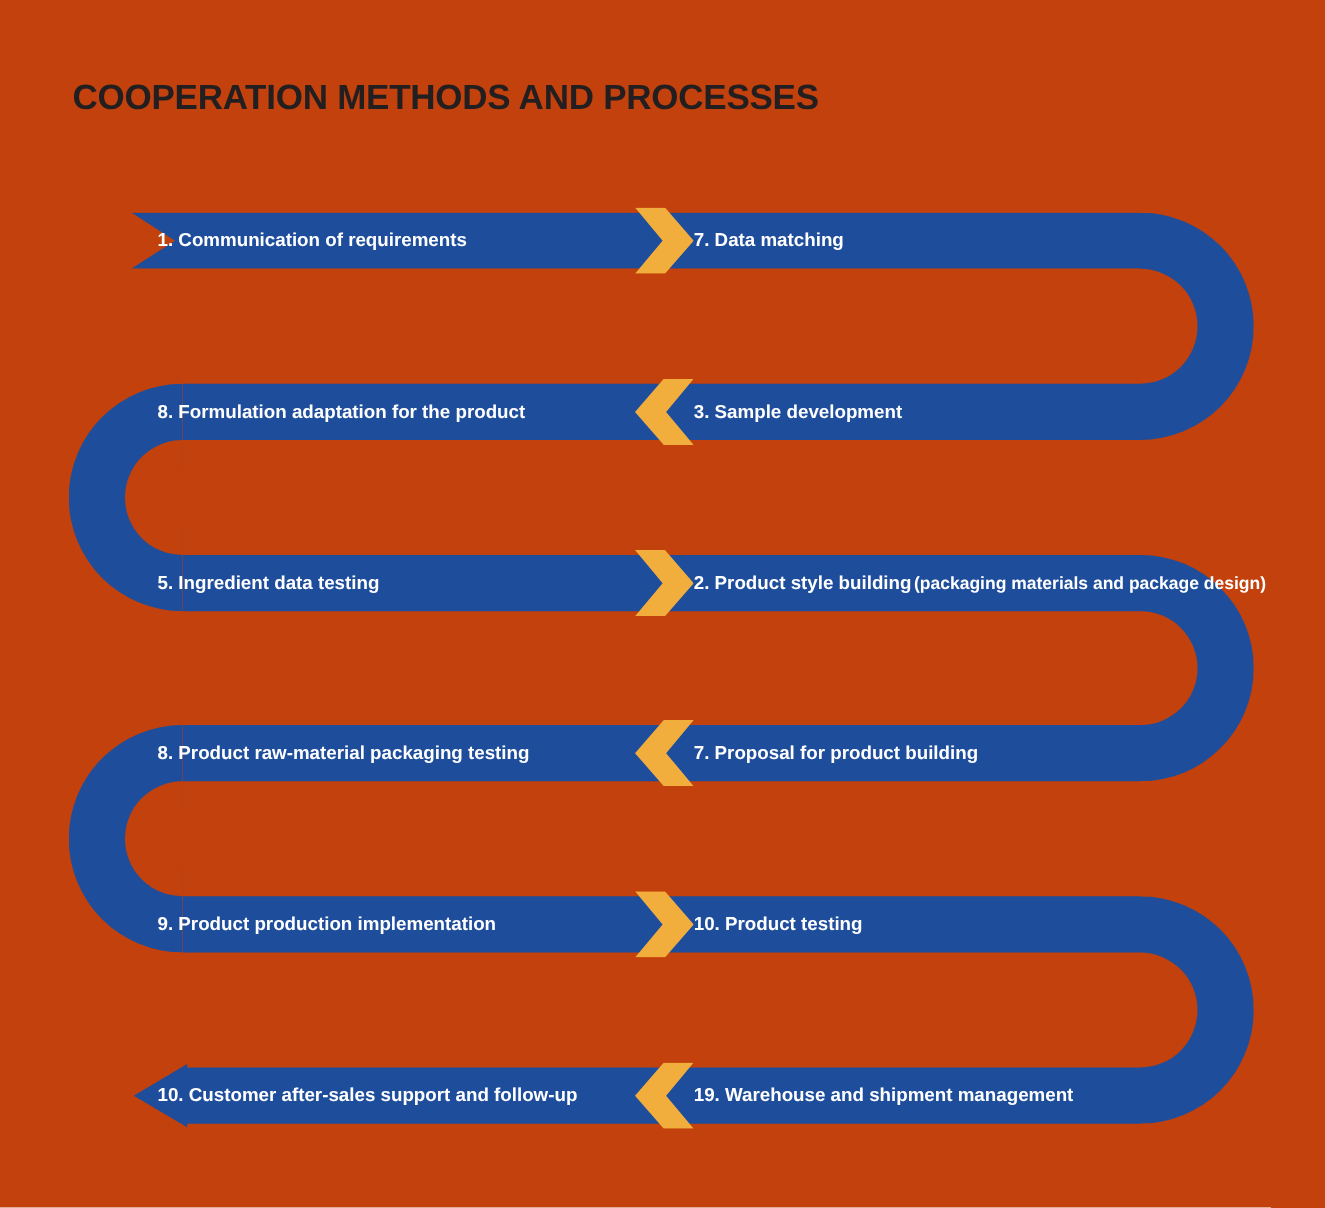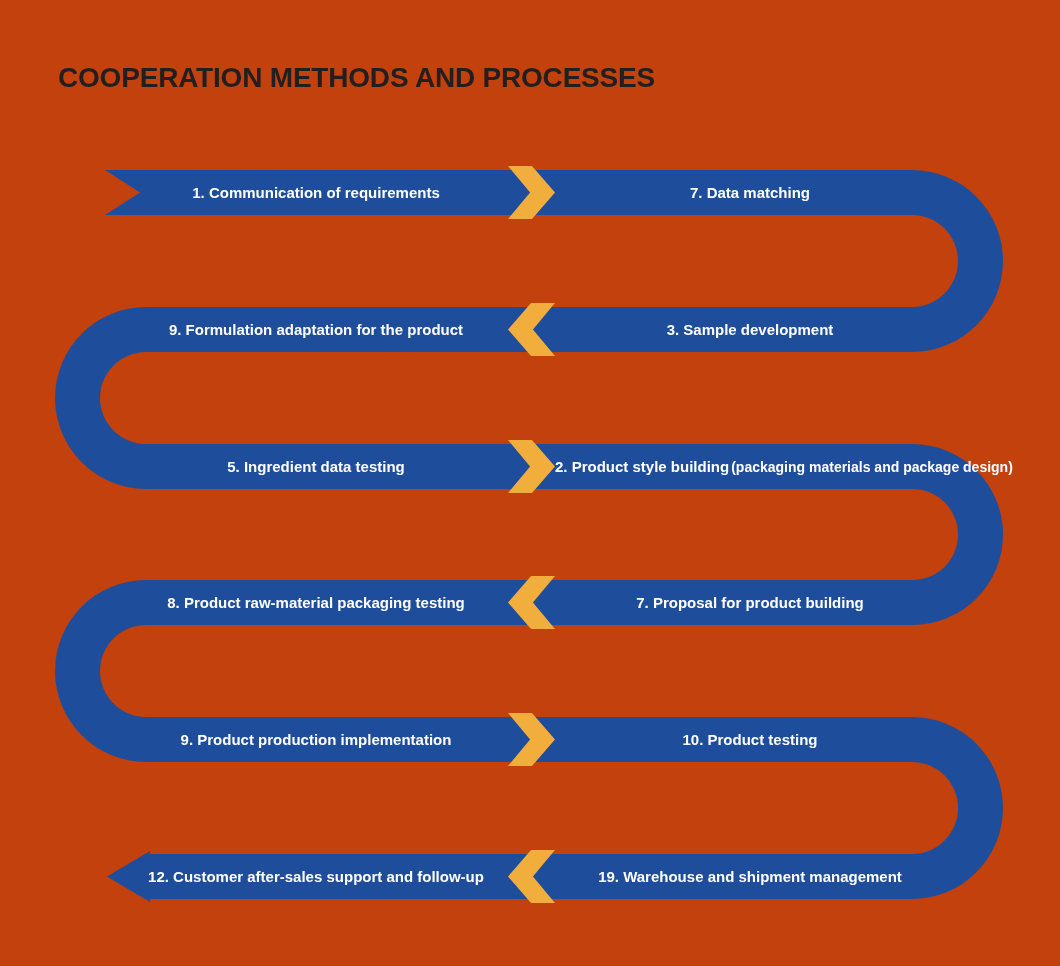--- a/index.html
+++ b/index.html
@@ -34,21 +34,21 @@
     background:var(--ribbon-blue,#1e4e9b);
     clip-path:polygon(100% 0,0 50%,100% 100%);
   }
   
   .chev{position:absolute;left:508px;width:47px;height:53px;background:var(--chevron-yellow,#f2ae3c);}
   .chev.right{clip-path:polygon(0 0,51% 0,100% 50%,51% 100%,0 100%,47% 50%);}
   .chev.left {clip-path:polygon(100% 0,49% 0,0 50%,49% 100%,100% 100%,53% 50%);}
   .c0{top:166px;} .c1{top:303px;} .c2{top:440px;} .c3{top:576px;} .c4{top:713px;} .c5{top:850px;}
   
   .lbl{
-    position:absolute;height:45px;line-height:45px;text-align:center;white-space:nowrap;
+    position:absolute;height:45px;line-height:45px;text-align:left;white-space:nowrap;
     color:var(--label-white,#ffffff);font-size:15px;font-weight:700;
   }
   .left-lbl{left:126px;width:380px;}
   .right-lbl{left:555px;width:390px;}
   .y0{top:170px;} .y1{top:307px;} .y2{top:444px;} .y3{top:580px;} .y4{top:717px;} .y5{top:854px;}
   .sub{font-size:14px;font-weight:600;margin-left:2px;}
 </style>
 </head>
 <body>
 
@@ -74,28 +74,28 @@
     <div class="chev right c0"></div>
     <div class="chev left  c1"></div>
     <div class="chev right c2"></div>
     <div class="chev left  c3"></div>
     <div class="chev right c4"></div>
     <div class="chev left  c5"></div>
 
     <div class="lbl left-lbl  y0">1. Communication of requirements</div>
     <div class="lbl right-lbl y0">7. Data matching</div>
 
-    <div class="lbl left-lbl  y1">9. Formulation adaptation for the product</div>
+    <div class="lbl left-lbl  y1">8. Formulation adaptation for the product</div>
     <div class="lbl right-lbl y1">3. Sample development</div>
 
     <div class="lbl left-lbl  y2">5. Ingredient data testing</div>
     <div class="lbl right-lbl y2"><span>2. Product style building</span><span class="sub">(packaging materials and package design)</span></div>
 
     <div class="lbl left-lbl  y3">8. Product raw-material packaging testing</div>
     <div class="lbl right-lbl y3">7. Proposal for product building</div>
 
     <div class="lbl left-lbl  y4">9. Product production implementation</div>
     <div class="lbl right-lbl y4">10. Product testing</div>
 
-    <div class="lbl left-lbl  y5">12. Customer after-sales support and follow-up</div>
+    <div class="lbl left-lbl  y5">10. Customer after-sales support and follow-up</div>
     <div class="lbl right-lbl y5">19. Warehouse and shipment management</div>
   </div>
 </div>
 
 </body></html>

